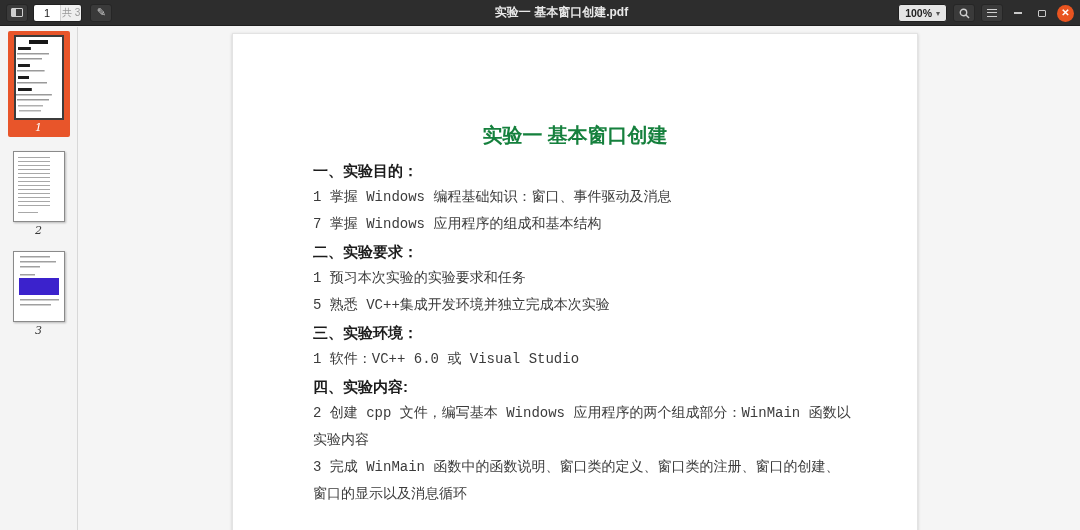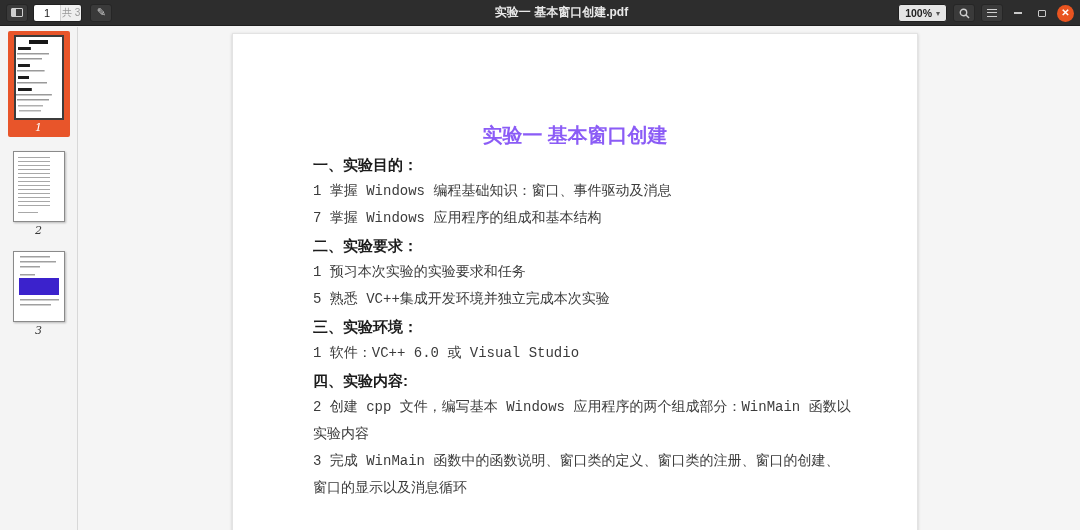--- a/index.html
+++ b/index.html
@@ -81,22 +81,22 @@
     linear-gradient(#a0a0a0,#a0a0a0) 6px 22px/30% 1.5px no-repeat,
     linear-gradient(#a0a0a0,#a0a0a0) 6px 47px/78% 1.5px no-repeat,
     linear-gradient(#a0a0a0,#a0a0a0) 6px 52px/62% 1.5px no-repeat; }
   .thumb-blue-rect { position:absolute; left:5px; top:26px; width:40px; height:17px; background:#3b22cc; }
 
   
   .main { position:absolute; left:79px; top:27px; right:0; bottom:0; background:#f5f5f5; overflow:hidden; }
   .doc-page { position:absolute; left:153px; top:6px; width:686px; height:560px;
     background:#fff; border:1px solid #e3e3e3; box-shadow:0 1px 3px rgba(0,0,0,.18); }
   .doc-title { padding-top:87px; text-align:center; font-family:"Liberation Serif", serif;
-    font-weight:bold; font-size:20px; line-height:29px; color:#8b5cf6; }
-  .doc-lines { margin-top:1px; padding-left:80px; padding-right:44px; }
+    font-weight:bold; font-size:20px; line-height:29px; color:#15803d; }
+  .doc-lines { margin-top:7px; padding-left:80px; padding-right:44px; }
   .doc-line { height:27px; line-height:27px; font-family:Liberation Mono, monospace;
     font-size:14px; color:#3b3b3b; white-space:nowrap; }
   .doc-line.bold { font-family:"Liberation Sans", sans-serif; font-weight:bold;
     font-size:15px; color:#1c1c1c; }
 </style>
 </head>
 <body>
 
 <div class="toolbar">
   <div class="tb-btn sidebar-toggle">

